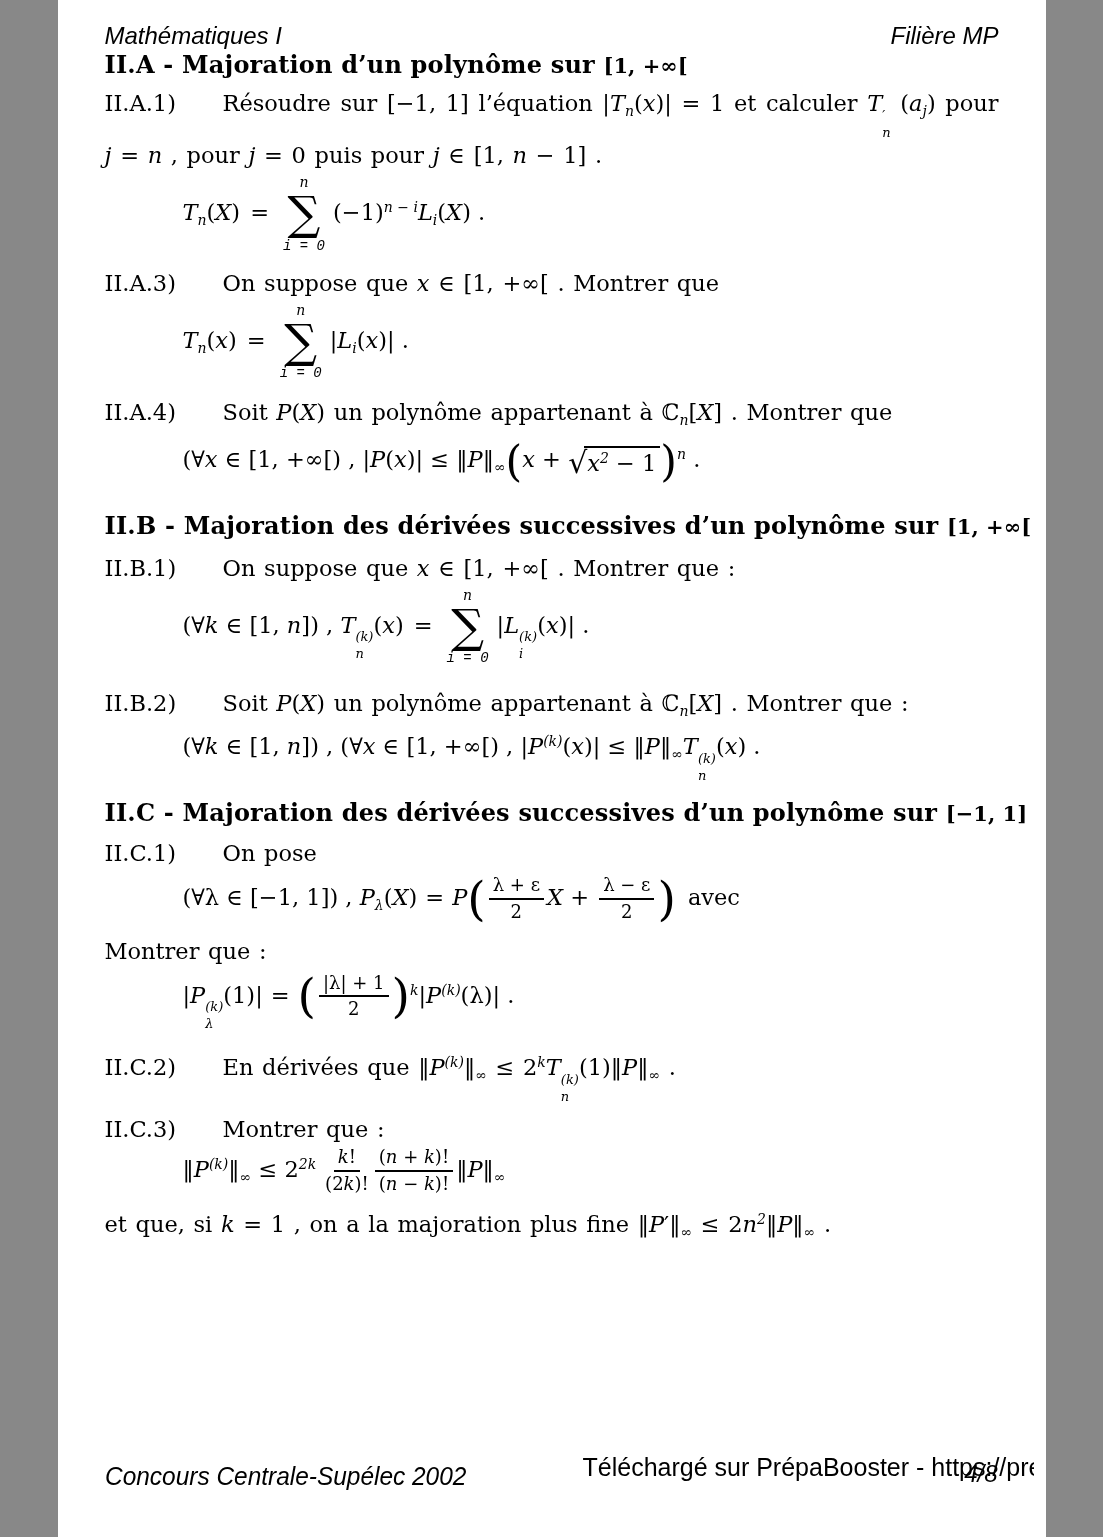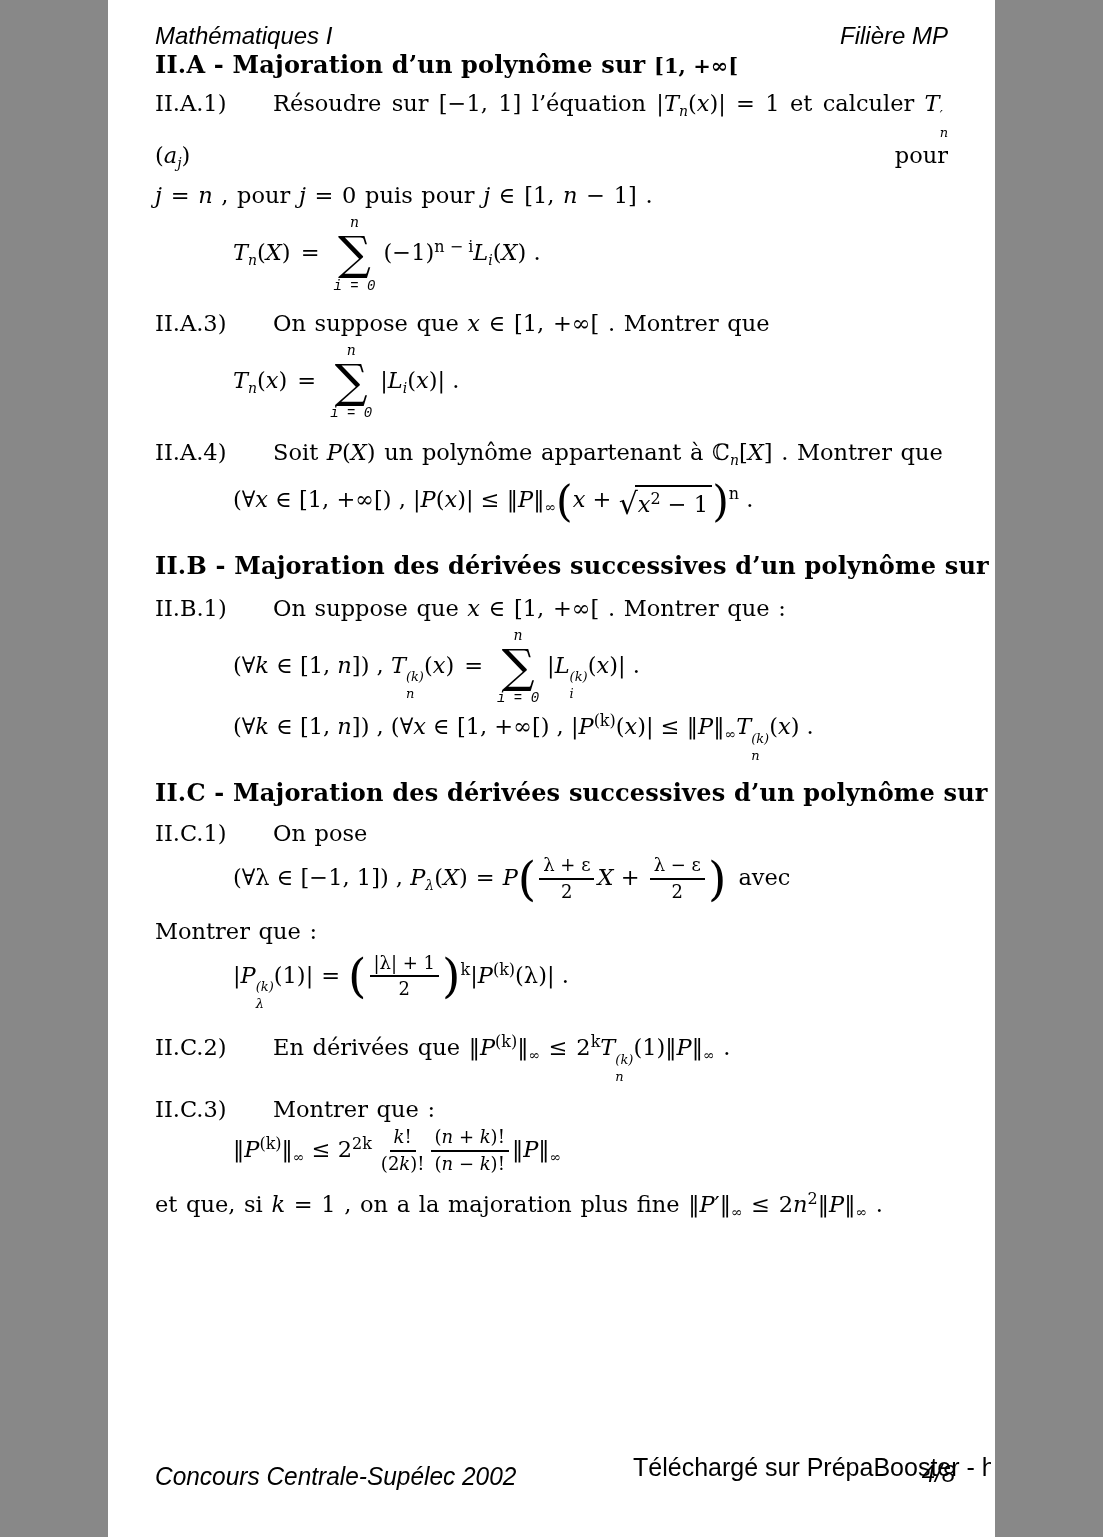--- a/index.html
+++ b/index.html
@@ -1,17 +1,17 @@
 <!DOCTYPE html>
 <html><head>
 <meta charset="utf-8">
 <style>
   html,body { margin:0; padding:0; background:#888; }
   .page {
-    position:relative; width:887px; height:1537px; margin:0 auto;
+    position:relative; width:988px; height:1537px; margin:0 auto;
     background:#ffffff; color:#000000; overflow:hidden;
     font-family:"DejaVu Serif", serif;
   }
   .content { padding:22px 47px 0 47px; }
 
   
   .hdr { display:flex; justify-content:space-between; align-items:baseline;
          font-family:"Liberation Sans", sans-serif; font-style:italic; font-size:24px; }
 
   
@@ -23,42 +23,42 @@
   .qlabel { display:inline-block; min-width:118px; }
   .jline { text-align:justify; text-align-last:justify; }
 
   
   .eq { font-size:22.5px; margin-left:78px; white-space:pre; }
 
   
   .fi { font-style:italic; }
   .fr { font-style:normal; }
   .fsub { font-size:14px; vertical-align:-5px; font-style:italic; white-space:pre; }
-  .fsup { font-size:16px; vertical-align:8px; white-space:pre; }
+  .fsup { font-size:14px; vertical-align:8px; font-style:italic; white-space:pre; }
   .fss  { display:inline-flex; flex-direction:column; align-items:flex-start;
           vertical-align:-9px; line-height:1; }
   .fss .u, .fss .l { font-size:13px; font-style:italic; white-space:pre; }
   .fss .u { margin-bottom:4px; }
   .fsum { display:inline-flex; flex-direction:column; align-items:center;
           vertical-align:middle; line-height:1; margin:0 4px; }
   .fsum .t, .fsum .b { font-size:14px; font-style:italic; white-space:pre; }
   .fsum .s { font-size:46px; line-height:0.95; font-style:normal; }
   .fsum .t { margin-bottom:3px; } .fsum .b { margin-top:3px;font-family:Liberation Mono, monospace; }
   .ffrac { display:inline-flex; flex-direction:column; align-items:center;
            vertical-align:middle; line-height:1.15; margin:0 3px; }
   .ffrac .n { font-size:18px; padding:0 4px 2px 4px; border-bottom:2px solid #000; white-space:pre; }
   .ffrac .d { font-size:18px; padding-top:2px; white-space:pre; }
   .fbig { display:inline-block; vertical-align:middle; line-height:0.8; font-style:normal; }
   .fsqrt { display:inline-flex; align-items:flex-end; vertical-align:middle; }
   .fsqrt .rd { font-size:30px; line-height:1; margin-right:-3px; position:relative; top:2px; }
   .fsqrt .rc { border-top:2px solid #000; padding:2px 4px 0 3px; white-space:pre; }
   .fsp { display:inline-block; }
 
   
-  .footer { position:absolute; left:47px; right:4px; top:1448px; height:70px;
+  .footer { position:absolute; left:47px; right:12px; top:1448px; height:70px;
             font-family:"Liberation Sans", sans-serif; }
   .f-left  { position:absolute; left:0; top:13px; font-style:italic; font-size:26px;
              transform:scaleX(0.94); transform-origin:left; }
   .f-right { position:absolute; left:478px; top:5px; right:0; overflow:hidden;
              white-space:nowrap; font-size:25px; }
   .f-page  { position:absolute; right:36px; top:12px; font-style:italic; font-size:24px; }
 </style>
 </head>
 <body>
 
@@ -84,20 +84,21 @@
     <div class="eq" style="margin-top:4px"><span class="fi">T</span><span class="fsub">n</span><span class="fr">(</span><span class="fi">x</span><span class="fr">)</span><span class="fsp" style="width: 10px;"></span><span class="fr">=</span><span class="fsp" style="width: 10px;"></span><span class="fsum"><span class="t">n</span><span class="s">∑</span><span class="b">i = 0</span></span><span class="fsp" style="width: 4px;"></span><span class="fr">|</span><span class="fi">L</span><span class="fsub">i</span><span class="fr">(</span><span class="fi">x</span><span class="fr">)| .</span></div>
 
     <p class="para" style="margin-top:16px"><span class="qlabel">II.A.4)</span><span><span class="fr">Soit </span><span class="fi">P</span><span class="fr">(</span><span class="fi">X</span><span class="fr">)  un polynôme appartenant à  ℂ</span><span class="fsub">n</span><span class="fr">[</span><span class="fi">X</span><span class="fr">] . Montrer que</span></span></p>
     <div class="eq" style="margin-top:8px"><span class="fr">(∀</span><span class="fi">x</span><span class="fr"> ∈ [1, +∞[) , |</span><span class="fi">P</span><span class="fr">(</span><span class="fi">x</span><span class="fr">)| ≤ ‖</span><span class="fi">P</span><span class="fr">‖</span><span class="fsub">∞</span><span class="fbig" style="font-size: 1.9em;">(</span><span class="fi">x</span><span class="fr"> + </span><span class="fsqrt"><span class="rd">√</span><span class="rc"><span class="fi">x</span><span class="fsup">2</span><span class="fr"> − 1</span></span></span><span class="fbig" style="font-size: 1.9em;">)</span><span class="fsup">n</span><span class="fr"> .</span></div>
 
     <h2 class="sec" style="margin-top:32px"><span>II.B - Majoration des dérivées successives d’un polynôme sur</span> <span class="htail">[1, +∞[</span></h2>
 
     <p class="para" style="margin-top:12px"><span class="qlabel">II.B.1)</span><span><span class="fr">On suppose que </span><span class="fi">x</span><span class="fr"> ∈ [1, +∞[ . Montrer que :</span></span></p>
     <div class="eq" style="margin-top:4px"><span class="fr">(∀</span><span class="fi">k</span><span class="fr"> ∈ [1, </span><span class="fi">n</span><span class="fr">]) , </span><span class="fi">T</span><span class="fss"><span class="u">(k)</span><span class="l">n</span></span><span class="fr">(</span><span class="fi">x</span><span class="fr">)</span><span class="fsp" style="width: 10px;"></span><span class="fr">=</span><span class="fsp" style="width: 10px;"></span><span class="fsum"><span class="t">n</span><span class="s">∑</span><span class="b">i = 0</span></span><span class="fsp" style="width: 4px;"></span><span class="fr">|</span><span class="fi">L</span><span class="fss"><span class="u">(k)</span><span class="l">i</span></span><span class="fr">(</span><span class="fi">x</span><span class="fr">)| .</span></div>
 
+    <p class="para" style="margin-top:22px"><span class="qlabel">II.B.2)</span><span><span class="fr">Soit </span><span class="fi">P</span><span class="fr">(</span><span class="fi">X</span><span class="fr">)  un polynôme appartenant à  ℂ</span><span class="fsub">n</span><span class="fr">[</span><span class="fi">X</span><span class="fr">] . Montrer que :</span></span></p>
     <div class="eq" style="margin-top:6px"><span class="fr">(∀</span><span class="fi">k</span><span class="fr"> ∈ [1, </span><span class="fi">n</span><span class="fr">]) , (∀</span><span class="fi">x</span><span class="fr"> ∈ [1, +∞[) , |</span><span class="fi">P</span><span class="fsup">(k)</span><span class="fr">(</span><span class="fi">x</span><span class="fr">)| ≤ ‖</span><span class="fi">P</span><span class="fr">‖</span><span class="fsub">∞</span><span class="fi">T</span><span class="fss"><span class="u">(k)</span><span class="l">n</span></span><span class="fr">(</span><span class="fi">x</span><span class="fr">) .</span></div>
 
     <h2 class="sec" style="margin-top:16px"><span>II.C - Majoration des dérivées successives d’un polynôme sur</span> <span class="htail">[−1, 1]</span></h2>
 
 
     <p class="para" style="margin-top:10px"><span class="qlabel">II.C.1)</span><span>On pose</span></p>
     <div class="eq" style="margin-top:6px"><span class="fr">(∀λ ∈ [−1, 1]) , </span><span class="fi">P</span><span class="fsub">λ</span><span class="fr">(</span><span class="fi">X</span><span class="fr">)</span><span class="fsp" style="width: 8px;"></span><span class="fr">=</span><span class="fsp" style="width: 8px;"></span><span class="fi">P</span><span class="fbig" style="font-size: 2.1em;">(</span><span class="ffrac"><span class="n"><span class="fr">λ + ε</span></span><span class="d"><span class="fr">2</span></span></span><span class="fi">X</span><span class="fr"> + </span><span class="ffrac"><span class="n"><span class="fr">λ − ε</span></span><span class="d"><span class="fr">2</span></span></span><span class="fbig" style="font-size: 2.1em;">)</span><span class="fsp" style="width: 12px;"></span><span class="fr">avec</span></div>
 
     <p class="para" style="margin-top:12px"><span>Montrer que :</span></p>
     <div class="eq" style="margin-top:6px"><span class="fr">|</span><span class="fi">P</span><span class="fss"><span class="u">(k)</span><span class="l">λ</span></span><span class="fr">(1)|</span><span class="fsp" style="width: 8px;"></span><span class="fr">=</span><span class="fsp" style="width: 8px;"></span><span class="fbig" style="font-size: 2.1em;">(</span><span class="ffrac"><span class="n"><span class="fr">|λ| + 1</span></span><span class="d"><span class="fr">2</span></span></span><span class="fbig" style="font-size: 2.1em;">)</span><span class="fsup">k</span><span class="fr">|</span><span class="fi">P</span><span class="fsup">(k)</span><span class="fr">(λ)| .</span></div>

